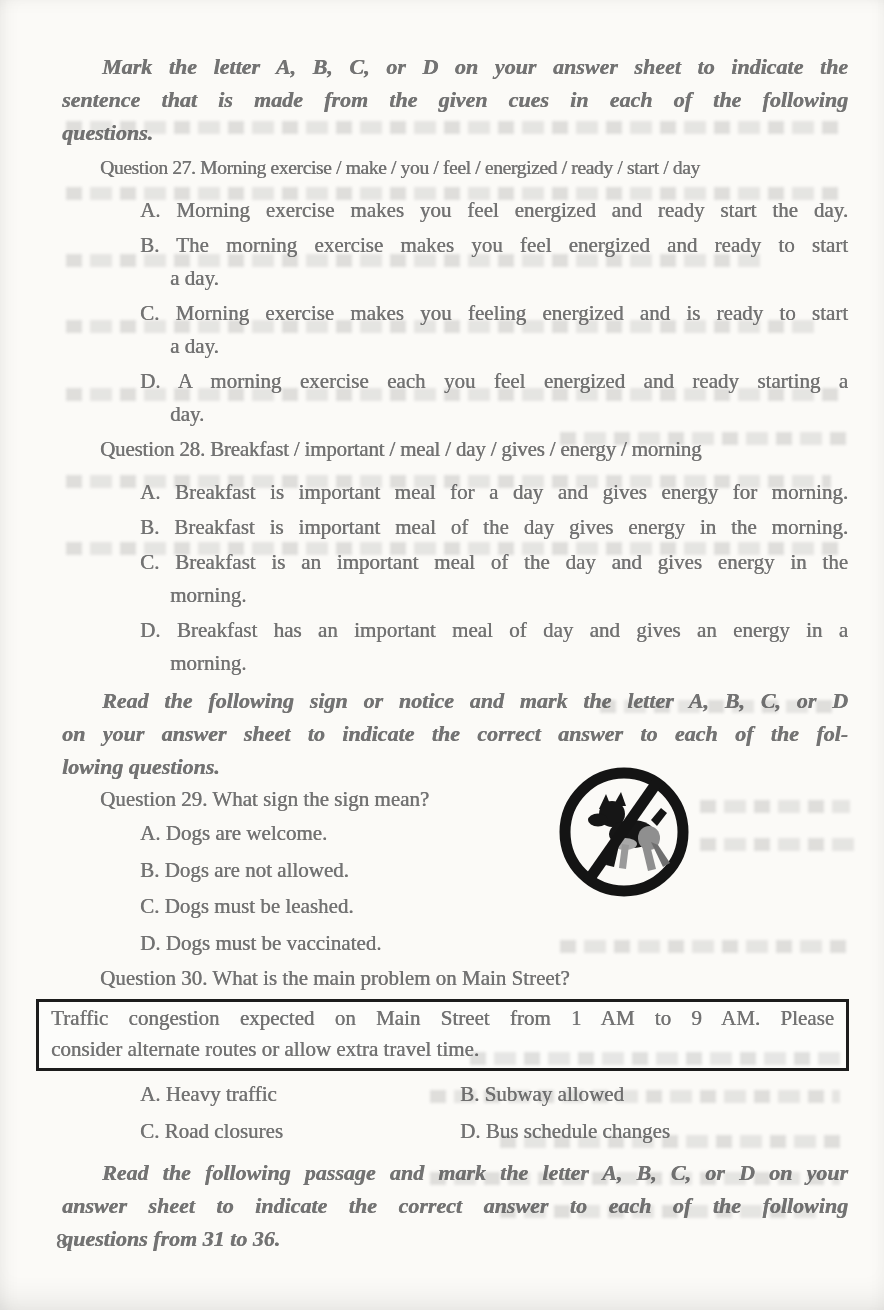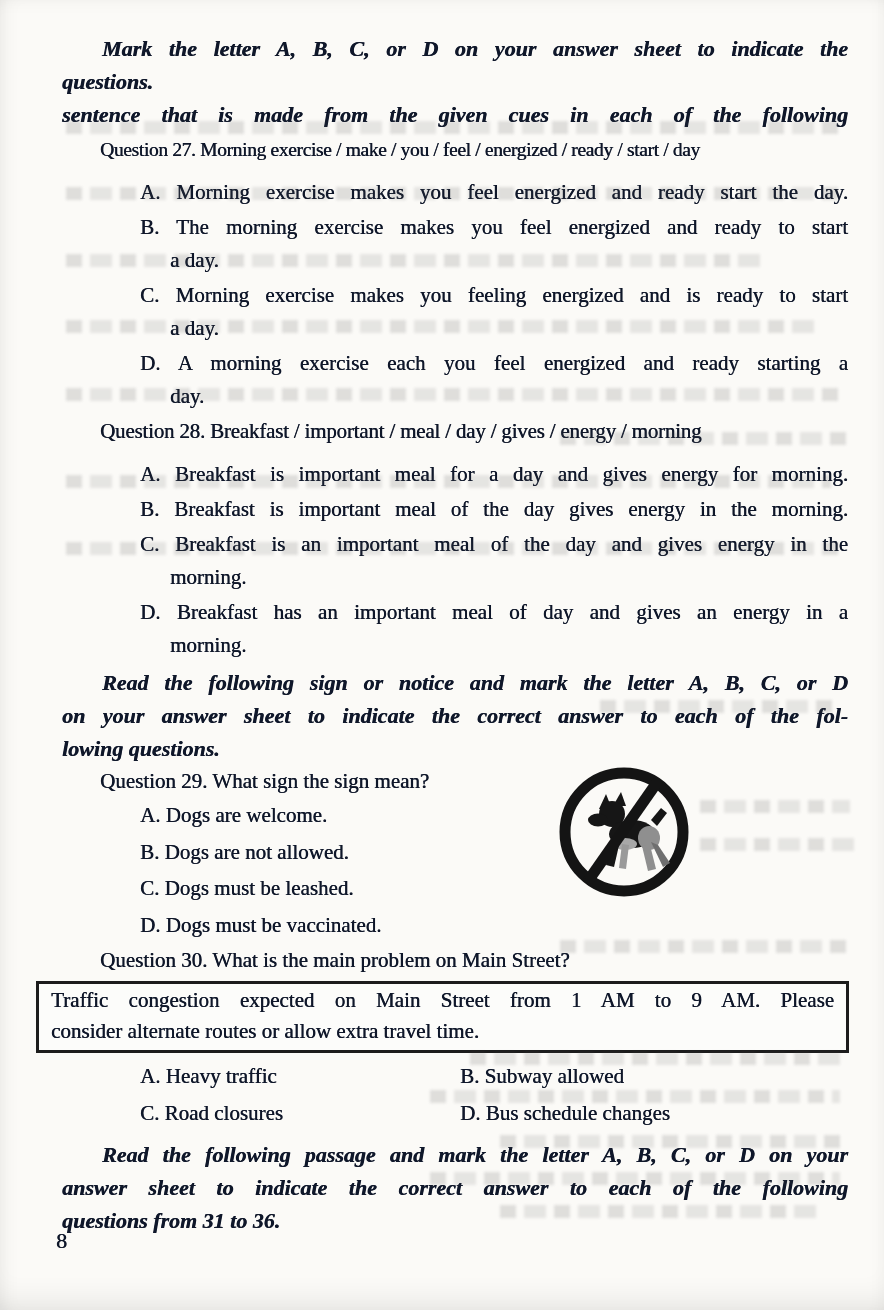--- a/index.html
+++ b/index.html
@@ -1,24 +1,24 @@
 <!DOCTYPE html>
 <html><head>
 <meta charset="utf-8">
 <style>
   html,body{margin:0;padding:0;background:#e8e8e6;}
   .page{
     position:relative;
     width:884px;height:1310px;
     margin:0 auto;
     background:#fbfaf7;
-    color:#0f172a;
+    color:#737373;
     font-family:"Liberation Serif","DejaVu Serif",serif;
     box-sizing:border-box;
-    padding:32px 36px 0 62px;
+    padding:50px 36px 0 62px;
     overflow:hidden;
     text-shadow:0.4px 0 0 currentColor;
   }
   .page::after{
     content:'';position:absolute;inset:0;pointer-events:none;
     box-shadow:
       inset 0 -26px 34px -24px rgba(0,0,0,0.12),
       inset 14px 0 22px -16px rgba(0,0,0,0.10),
       inset -12px 0 20px -16px rgba(0,0,0,0.07),
       inset 0 14px 20px -16px rgba(0,0,0,0.06);
@@ -73,22 +73,22 @@
   <div class="ghost" style="left:700px;top:838px;width:155px;"></div>
   <div class="ghost" style="left:560px;top:940px;width:290px;"></div>
   <div class="ghost" style="left:470px;top:1052px;width:370px;"></div>
   <div class="ghost" style="left:430px;top:1090px;width:410px;"></div>
   <div class="ghost" style="left:500px;top:1135px;width:340px;"></div>
   <div class="ghost" style="left:430px;top:1172px;width:410px;"></div>
   <div class="ghost" style="left:500px;top:1205px;width:320px;"></div>
 
   <div class="inst">
     <span class="l just indent">Mark the letter A, B, C, or D on your answer sheet to indicate the</span>
+    <span class="l just">sentence that is made from the given cues in each of the following</span>
     <span class="l">questions.</span>
-    <span class="l just">sentence that is made from the given cues in each of the following</span>
   </div>
 
   <div>
     <div class="qline tight mt2">
       <span>Question 27.</span>
       <span>Morning exercise / make / you / feel / energized / ready / start / day</span>
     </div>
     <div class="optgroup">
       <div class="opt">
         <div class="first j"><span>A.</span> <span>Morning exercise makes you feel energized and ready start the day.</span></div>

